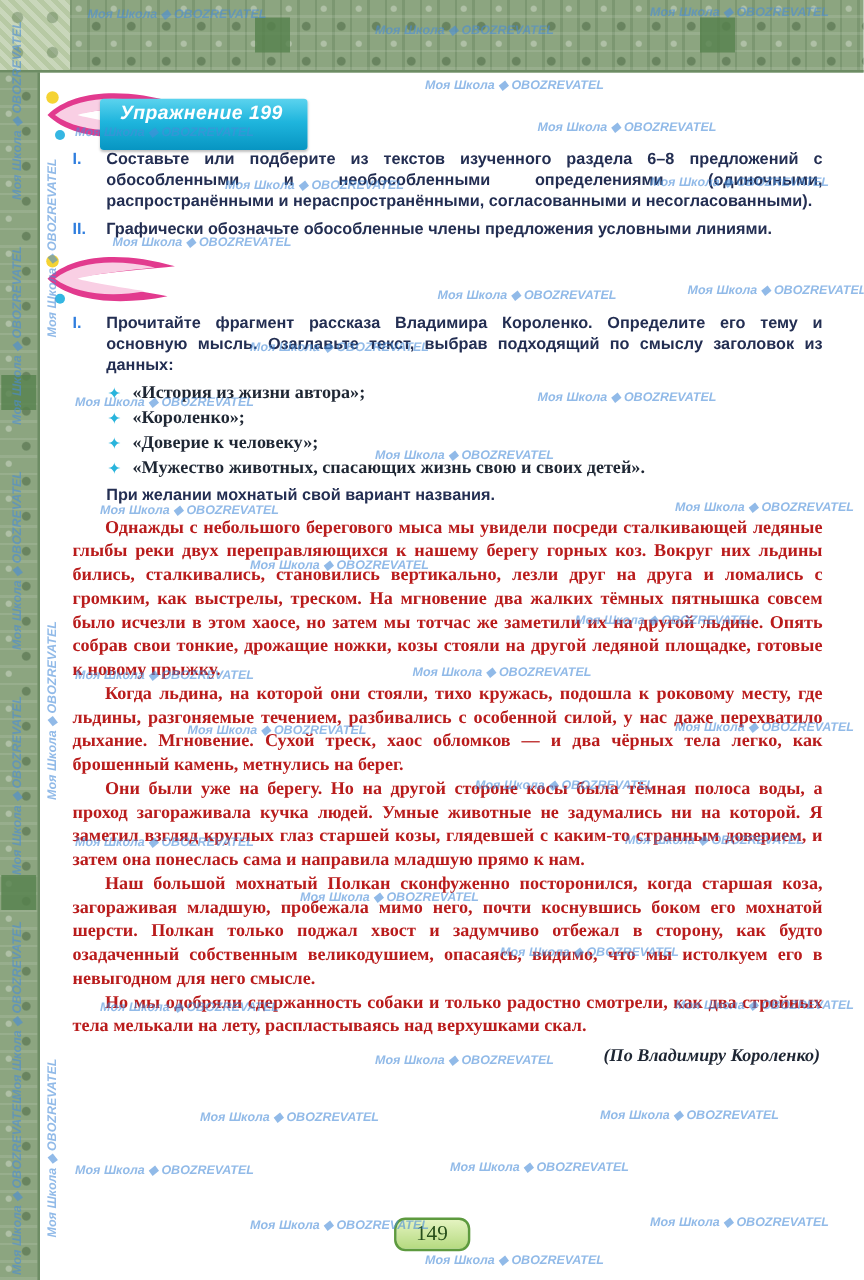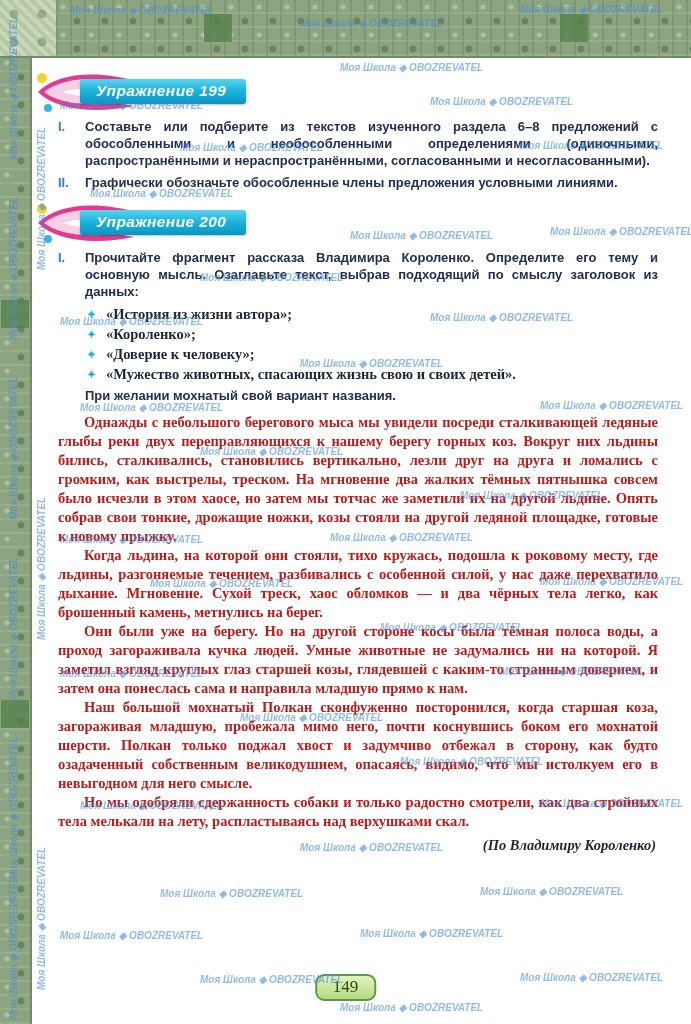--- a/index.html
+++ b/index.html
@@ -46,21 +46,21 @@
     color:rgba(72,140,216,0.60); font-style:italic; font-weight:bold; font-size:10px;
   }
   .wm-v { transform:rotate(-90deg); transform-origin:0 0; }
 
   
   .content { position:absolute; left:58px; top:76px; width:600px; z-index:3; }
 
   .banner-row { position:relative; height:36px; margin-bottom:6px; }
   .splash { position:absolute; left:-30px; top:-8px; width:120px; height:48px; }
   .banner {
-    position:absolute; left:22px; top:3px; padding:3px 20px 4px 16px;
+    position:absolute; left:22px; top:3px; padding:3px 20px 20px 16px;
     background:linear-gradient(180deg,#5bd3ee 0%, #1fb5dd 45%, #0795c2 100%);
     color:#fff; font-style:italic; font-weight:bold; font-size:15.5px;
     letter-spacing:0.4px; border-radius:3px; box-shadow:0 1px 2px rgba(0,0,0,0.25);
   }
 
   .task { display:flex; margin-bottom:5px; }
   .task-num { flex:0 0 27px; color:#2f7ede; font-weight:bold; font-size:13px; line-height:17px; }
   .task-text { flex:1; color:#232e52; font-weight:bold; font-size:13px; line-height:17px; text-align:justify; }
 
   .section-200 { margin-top:16px; }
@@ -129,21 +129,20 @@
   </section>
 
   <section class="section-200">
     <div class="banner-row">
       <svg class="splash" viewBox="0 0 120 48" aria-hidden="true">
         <path d="M10 24 C30 4 70 2 112 14 C74 18 44 20 30 24 C44 28 74 32 106 38 C66 46 28 42 10 24 Z" fill="#e23a8e"></path>
         <path d="M16 24 C34 10 64 8 96 15 C66 18 44 21 34 24 C44 27 64 30 88 34 C60 39 32 36 16 24 Z" fill="#f9cfe4"></path>
         <circle cx="14" cy="10" r="5" fill="#f5d333"></circle>
         <circle cx="20" cy="40" r="4" fill="#35b6e2"></circle>
       </svg>
-      <div class="banner">Упражнение 200</div>
     </div>
 
     <div class="task">
       <span class="task-num">I.</span>
       <span class="task-text">Прочитайте фрагмент рассказа Владимира Короленко. Определите его тему и основную мысль. Озаглавьте текст, выбрав подходящий по смыслу заголовок из данных:</span>
     </div>
 
     <div class="options">
       <div class="option">
         <span class="star">✦</span>

